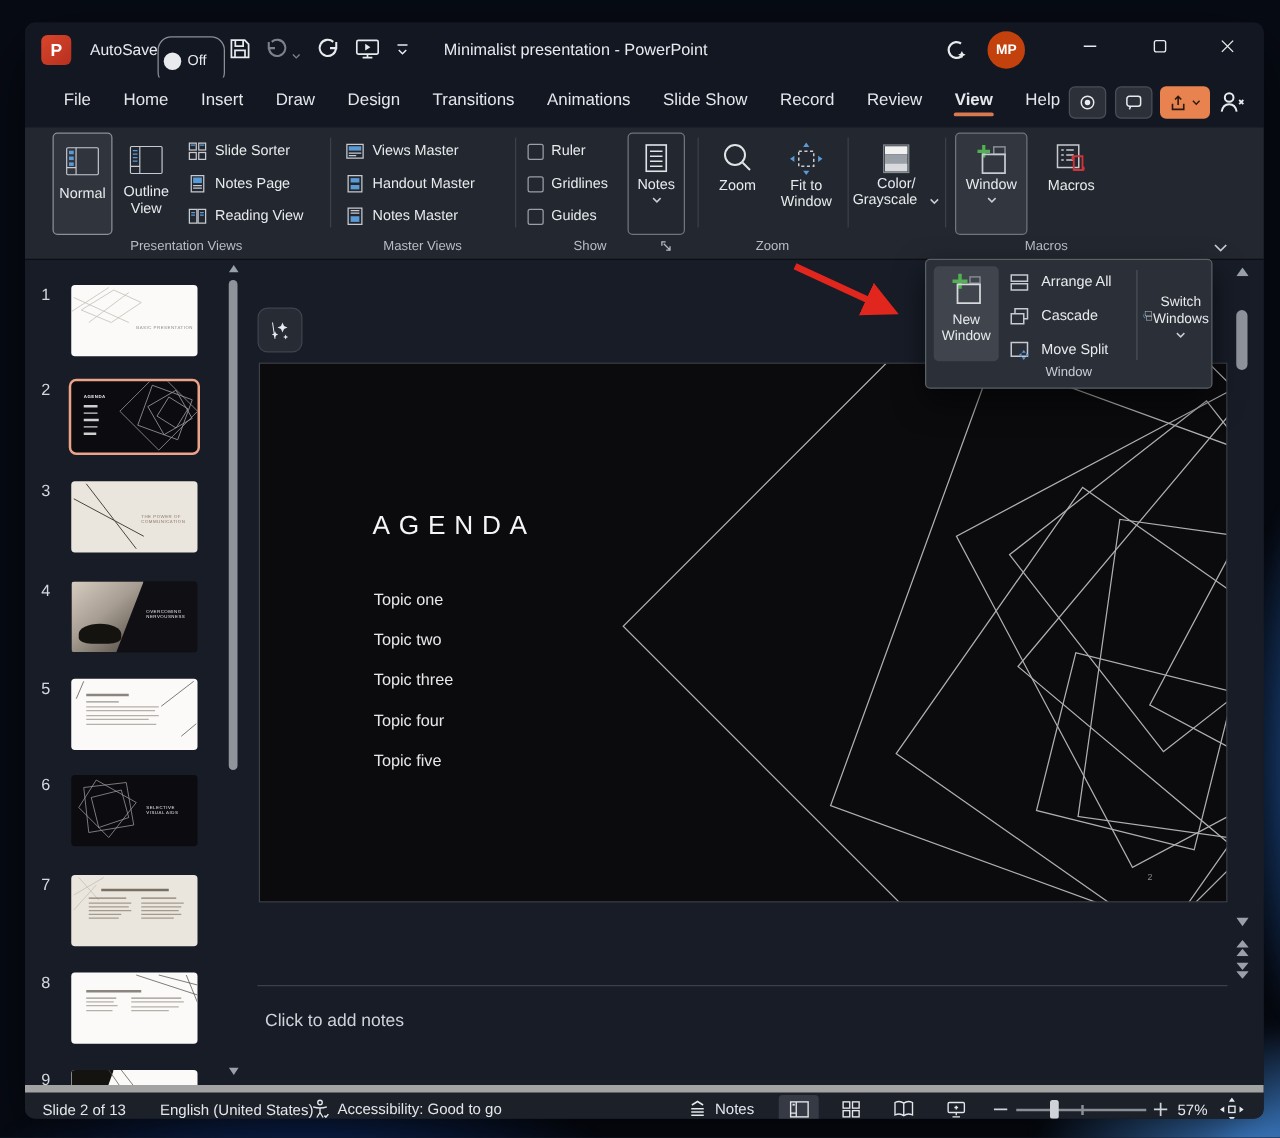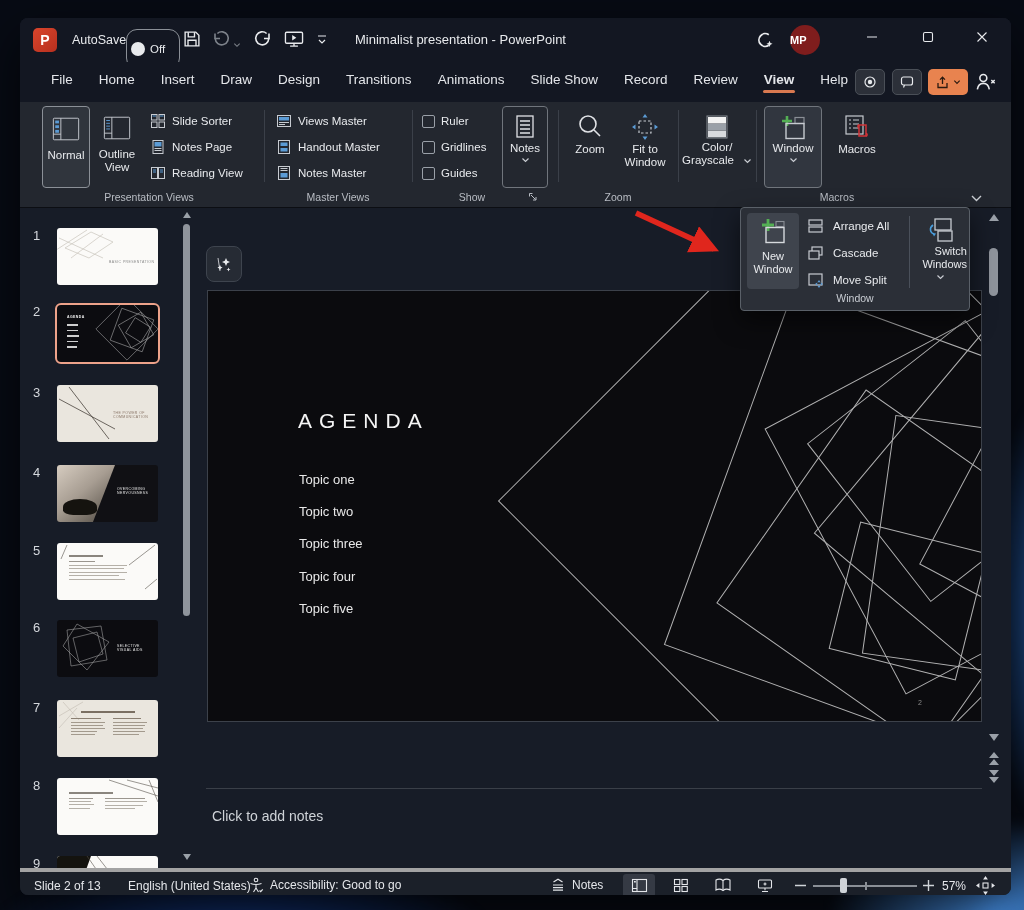--- a/index.html
+++ b/index.html
@@ -11,21 +11,21 @@
   .bloom{position:absolute;border-radius:50%;filter:blur(6px)}
   .b1{left:-140px;top:800px;width:760px;height:320px;background:radial-gradient(closest-side,#14409a 0%,rgba(20,64,154,0) 70%)}
   .b2{left:930px;top:260px;width:320px;height:700px;background:radial-gradient(closest-side,#2f7ee8 0%,rgba(47,126,232,0) 70%)}
   .b3{left:760px;top:780px;width:460px;height:260px;background:radial-gradient(closest-side,#4b9af5 0%,rgba(75,154,245,0) 70%)}
   
   .win{position:absolute;left:20px;top:18px;width:991px;height:877px;background:#171c27;border-radius:8px;box-shadow:0 18px 50px rgba(0,0,0,.65);overflow:hidden}
   .titlebar{position:absolute;left:0;top:0;width:100%;height:44px;background:#131722}
   .tabrow{position:absolute;left:0;top:44px;width:100%;height:40px;background:#131722}
   .ribbon{position:absolute;left:0;top:84px;width:100%;height:106px;background:#23272f;border-bottom:1px solid #0c0e13}
   .content{position:absolute;left:0;top:190px;width:100%;height:660px;background:#171c27}
-  .statusbar{position:absolute;left:0;top:850px;width:100%;height:27px;background:#1b2029;border-top:4px solid #a3a3a3}
+  .statusbar{position:absolute;left:0;top:850px;width:100%;height:27px;background:#1b2029;border-top:6px solid #a3a3a3}
   .t-text{color:#e8eaed;font-size:13px}
   .tab{color:#e4e6ea;font-size:13.5px;padding:10px 13px;position:relative;cursor:default}
   .tab.active{font-weight:bold}
   .tab.active::after{content:"";position:absolute;left:12px;right:12px;bottom:4px;height:3px;border-radius:2px;background:#d97950}
   .bigbtn{position:absolute;top:4px;height:82px;display:flex;flex-direction:column;align-items:center;color:#e8eaed;font-size:11.5px;line-height:13px;text-align:center;padding-top:7px;border-radius:4px}
   .smallitem{position:absolute;display:flex;align-items:center;gap:6px;color:#e8eaed;font-size:11.5px;height:22px;white-space:nowrap}
   .gl{position:absolute;top:89px;color:#b9bdc4;font-size:10.5px;text-align:center}
   .vd{position:absolute;top:8px;width:1px;height:72px;background:#3b4049}
   .cb{width:13px;height:13px;border:1px solid #9aa0a8;border-radius:2px;flex:0 0 auto}
   .menurow{position:absolute;display:flex;align-items:center;gap:8px;color:#e8eaed;font-size:11.5px;height:25px;white-space:nowrap}
@@ -90,21 +90,21 @@
         </svg>
       </div>
     <span class="abs t-text" style="left:335px;top:14px">Minimalist presentation  -  PowerPoint</span>
 
     <div class="abs" style="left:733px;top:11px">
         <svg width="22" height="22" viewBox="0 0 16 16" fill="none" stroke="#e8eaed" stroke-width="1.3">
           <path d="M11.5 4.2a4.6 4.6 0 1 0 0 7.6"></path>
           <path d="M12 8.6l.7 1.5 1.5.7-1.5.7-.7 1.5-.7-1.5-1.5-.7 1.5-.7z" fill="#e8eaed" stroke="none"></path>
         </svg>
       </div>
-    <div class="abs" style="left:770px;top:7px;width:30px;height:30px;border-radius:50%;background:#7f1d1d;display:flex;align-items:center;justify-content:flex-start;color:#fff;font-size:11px;font-weight:bold">
+    <div class="abs" style="left:770px;top:7px;width:30px;height:30px;border-radius:50%;background:#c2410c;display:flex;align-items:center;justify-content:center;color:#fff;font-size:11px;font-weight:bold">
         <span>MP</span>
       </div>
     <div class="winbtn" style="left:830px">
         <svg width="12" height="12" viewBox="0 0 12 12">
           <path d="M1 6h10" stroke="#e8eaed" stroke-width="1.1"></path>
         </svg>
       </div>
     <div class="winbtn" style="left:886px">
         <svg width="12" height="12" viewBox="0 0 12 12">
           <rect x="1.5" y="1.5" width="9" height="9" rx="1.5" fill="none" stroke="#e8eaed" stroke-width="1.1"></rect>
@@ -558,21 +558,21 @@
       <span>Cascade</span>
     </div>
     <div class="menurow" style="left:66px;top:59px">
       <svg width="18" height="16" viewBox="0 0 18 16">
           <rect x="2" y="2" width="13" height="11" fill="none" stroke="#c7cbd1" stroke-width="1.2"></rect>
           <path d="M12 8l1.6 2.2h-3.2zM12 16l-1.6-2.2h3.2zM8 12l2.2-1.6v3.2zM16 12l-2.2 1.6v-3.2z" fill="#5b9bd5"></path>
         </svg>
       <span>Move Split</span>
     </div>
     <div class="abs" style="left:168px;top:8px;width:1px;height:72px;background:#4a505a"></div>
-    <div class="abs" style="left:172px;top:5px;width:54px;height:76px;display:flex;flex-direction:column;align-items:center;padding-top:4px;color:#e8eaed;font-size:11px;line-height:13px;text-align:right">
+    <div class="abs" style="left:172px;top:5px;width:54px;height:76px;display:flex;flex-direction:row;align-items:center;padding-top:4px;color:#e8eaed;font-size:11px;line-height:13px;text-align:center">
       <svg width="30" height="28" viewBox="0 0 30 28">
           <rect x="10" y="2" width="16" height="11" fill="none" stroke="#c7cbd1" stroke-width="1.3"></rect>
           <rect x="13" y="14" width="14" height="10" fill="none" stroke="#c7cbd1" stroke-width="1.3"></rect>
           <path d="M8 8c-4 3-3 8 1 9" fill="none" stroke="#4a9edd" stroke-width="1.6"></path>
           <path d="M9 19.5l2-3-3.6-.4z" fill="#4a9edd"></path>
         </svg>
       <span style="display:inline-flex;align-items:center;flex-wrap:wrap;justify-content:center;gap:3px">
           <span>Switch Windows</span>
           <svg width="9" height="6" viewBox="0 0 9 6" style="color:#c9ccd2">
             <path d="M1.5 1.5 4.5 4.5 7.5 1.5" fill="none" stroke="currentColor" stroke-width="1.2"></path>

